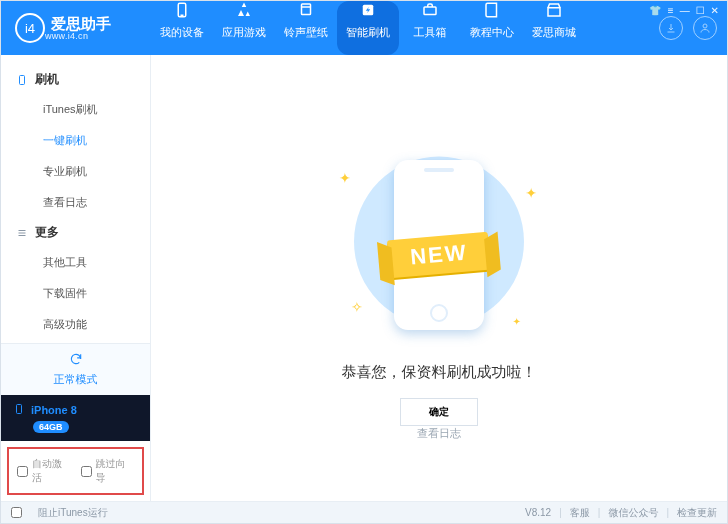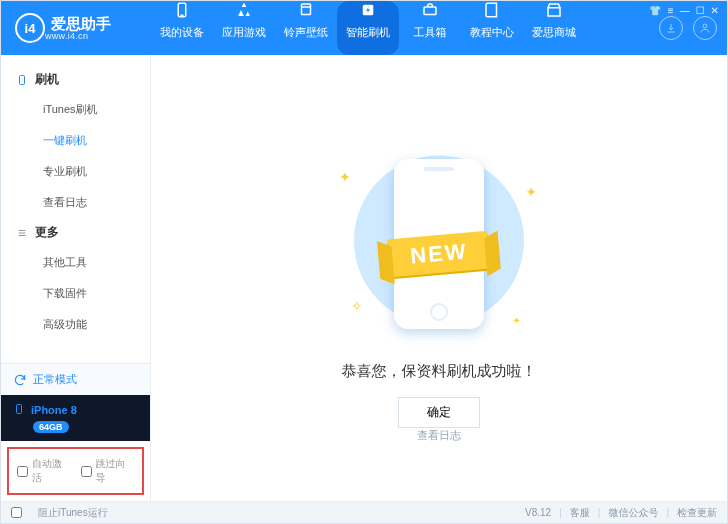--- a/index.html
+++ b/index.html
@@ -2,21 +2,21 @@
 <html><head>
 <meta charset="utf-8">
 <style>
   * { box-sizing: border-box; margin: 0; padding: 0; }
   html, body { width: 728px; height: 524px; font-family: "Microsoft YaHei", Arial, sans-serif; font-size: 12px; color: #333; background: #fff; overflow: hidden; }
   .app { width: 728px; height: 524px; display: flex; flex-direction: column; border: 1px solid #d9e1ea; }
 
   
   .header { height: 54px; background: #1f8dff; display: flex; align-items: center; color: #fff; position: relative; }
   .logo-wrap { display: flex; align-items: center; padding-left: 14px; width: 150px; }
-  .logo-circle { width: 30px; height: 30px; border: 2px solid #fff; border-radius: 50%; display: flex; align-items: center; justify-content: center; font-weight: bold; font-size: 13px; color:#fff; }
+  .logo-circle { width: 30px; height: 30px; border: 2px solid #fff; border-radius: 50%; display: flex; align-items: center; justify-content: center; font-weight: normal; font-size: 13px; color:#fff; }
   .logo-text-cn { font-size: 15px; font-weight: 600; margin-left: 6px; line-height: 1; }
   .logo-text-en { font-size: 9px; opacity: .9; letter-spacing: 0.3px; }
   .nav { display: flex; height: 100%; }
   .nav-item { width: 62px; height: 100%; display: flex; flex-direction: column; align-items: center; justify-content: flex-start; font-size: 11px; gap: 4px; cursor: pointer; }
   .nav-item.active { background: #0f6fe0; border-radius: 12px; }
   .nav-item svg { width: 18px; height: 18px; }
   .header-right { margin-left: auto; display: flex; align-items: center; padding-right: 10px; gap: 10px; }
   .win-ctrls { position: absolute; top: 4px; right: 8px; display: flex; gap: 6px; font-size: 10px; }
   .win-ctrls span { cursor: pointer; opacity:.9; }
   .header-right .circ { width: 24px; height: 24px; border: 1.5px solid #9fd0ff; border-radius: 50%; display: flex; align-items: center; justify-content: center; cursor: pointer; }
@@ -27,21 +27,21 @@
   
   .sidebar { width: 150px; border-right: 1px solid #e8eef4; display: flex; flex-direction: column; }
   .side-scroll { flex: 1; overflow: hidden; padding-top: 10px; }
   .side-cat { display: flex; align-items: center; padding: 6px 14px; font-size: 12px; color: #333; font-weight: 600; gap: 6px; }
   .side-cat .ico { width: 14px; display:inline-flex; justify-content:center; }
   .side-cat .ico svg { width:12px; height:12px; }
   .side-item { padding: 8px 0 8px 42px; font-size: 11px; color: #555; cursor: pointer; }
   .side-item.active { color: #1f8dff; }
 
   .side-bottom { border-top: 1px solid #e8eef4; }
-  .side-status { display: flex; align-items: center; gap: 6px; padding: 8px 12px; font-size: 11px; color: #1f8dff; background:#f7fbff; cursor:pointer; }
+  .side-status { display: flex; align-items: center; gap: 6px; padding: 8px 12px; font-size: 11px; color: #1f8dff; background:#f7fbff; cursor:pointer;flex-direction:column; }
   .side-status .dot { width:14px; height:14px; }
   .side-device { padding: 8px 12px; background:#0f172a;font-weight:bold; }
   .side-device .row1 { display:flex; align-items:center; gap:6px; color:#1f8dff; font-size:11px; }
   .side-device .badge { display:inline-block; margin-top:4px; margin-left:20px; background:#1f8dff; color:#fff; font-size:9px; padding:1px 6px; border-radius:8px; }
   .side-opts { padding: 8px 8px; margin: 6px; border: 2px solid #e04a4a; display:flex; gap:10px; font-size:10px; color:#999; }
   .side-opts label { display:flex; align-items:center; gap:4px; cursor:pointer; }
   .side-opts input { width:11px; height:11px; accent-color:#1f8dff; }
 
   
   .main { flex: 1; display: flex; flex-direction: column; align-items: center; justify-content: center; position: relative; }
@@ -51,21 +51,21 @@
   .phone::before { content:""; position:absolute; top:8px; left:50%; transform:translateX(-50%); width:30px; height:4px; background:#e1eefb; border-radius:2px; }
   .phone::after { content:""; position:absolute; bottom:8px; left:50%; transform:translateX(-50%); width:14px; height:14px; border:2px solid #e1eefb; border-radius:50%; }
   .ribbon { position:absolute; left:50%; top:55%; transform:translate(-50%,-50%) rotate(-5deg); background:#ffcf3a; color:#fff; font-weight:800; font-size:22px; letter-spacing:2px; padding:6px 22px; border-radius:3px; box-shadow:0 2px 0 #e5b000; }
   .ribbon::before, .ribbon::after { content:""; position:absolute; top:4px; width:14px; height:100%; background:#f0bd20; z-index:-1; }
   .ribbon::before { left:-10px; transform:skewY(25deg); }
   .ribbon::after  { right:-10px; transform:skewY(-25deg); }
   .star { position:absolute; color:#ffcf3a; font-size:14px; }
   .star.s1 { left:20px; top:25px; } .star.s2 { right:22px; top:40px; } .star.s3 { left:32px; bottom:30px; } .star.s4 { right:38px; bottom:18px; font-size:10px; }
 
   .success-text { margin-top: 18px; font-size: 15px; color:#333; }
-  .ok-btn { margin-top: 16px; border:1px solid #d9e1ea; background:#fff; padding:6px 28px; font-size:12px; cursor:pointer; }
+  .ok-btn { margin-top: 16px; border:1px solid #d9e1ea; background:#fff; padding:6px 28px; font-size:10px; cursor:pointer;font-weight:bold; }
   .view-log { margin-top: 0; font-size:11px; color:#9aa6b2; cursor:pointer; }
 
   
   .footer { height: 22px; background:#f0f5fa; border-top:1px solid #e8eef4; display:flex; align-items:center; font-size:10px; color:#8b98a6; padding:0 10px; gap:10px; }
   .footer .left { display:flex; align-items:center; gap:16px; }
   .footer .left input { width:11px; height:11px; }
   .footer .right { margin-left:auto; display:flex; align-items:center; gap:8px; }
   .footer .sep { color:#c8d2dd; }
   .footer .link { cursor:pointer; }
 

